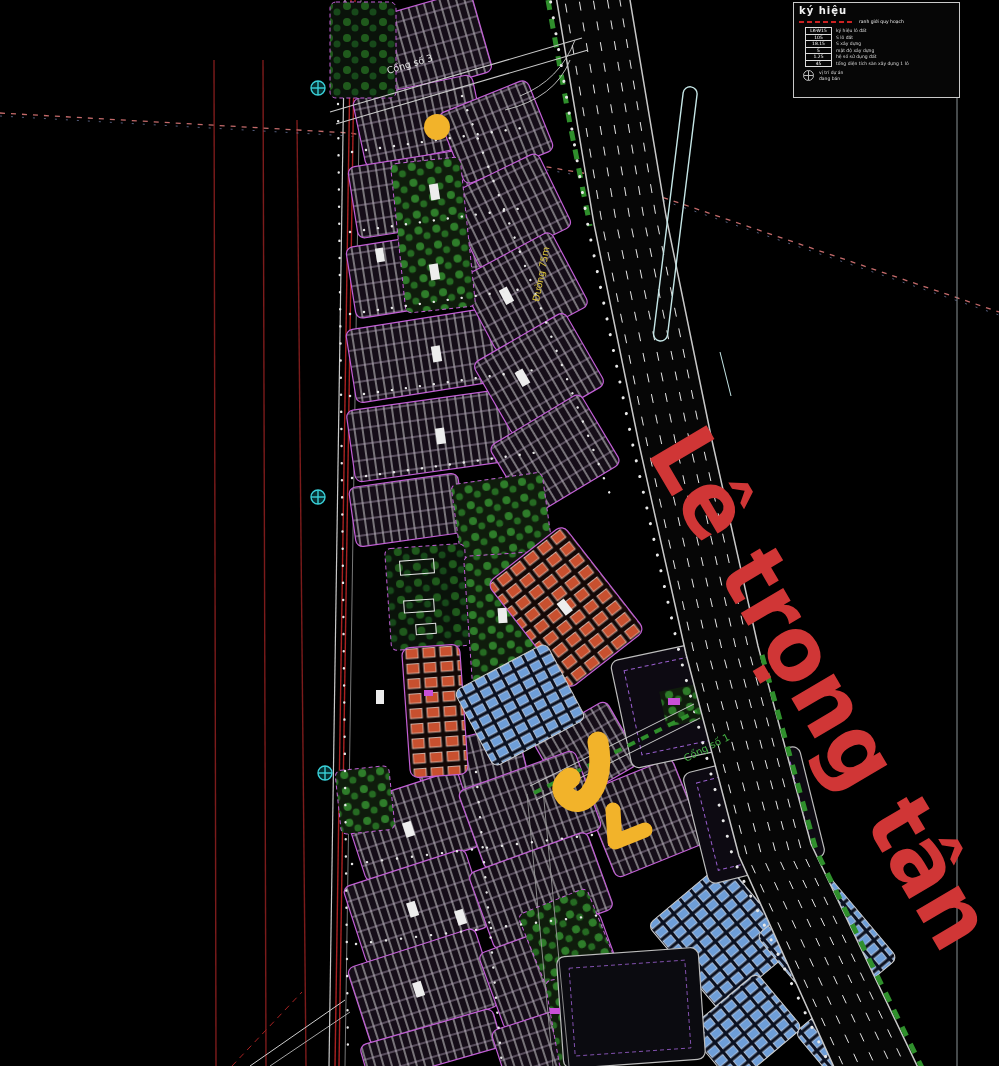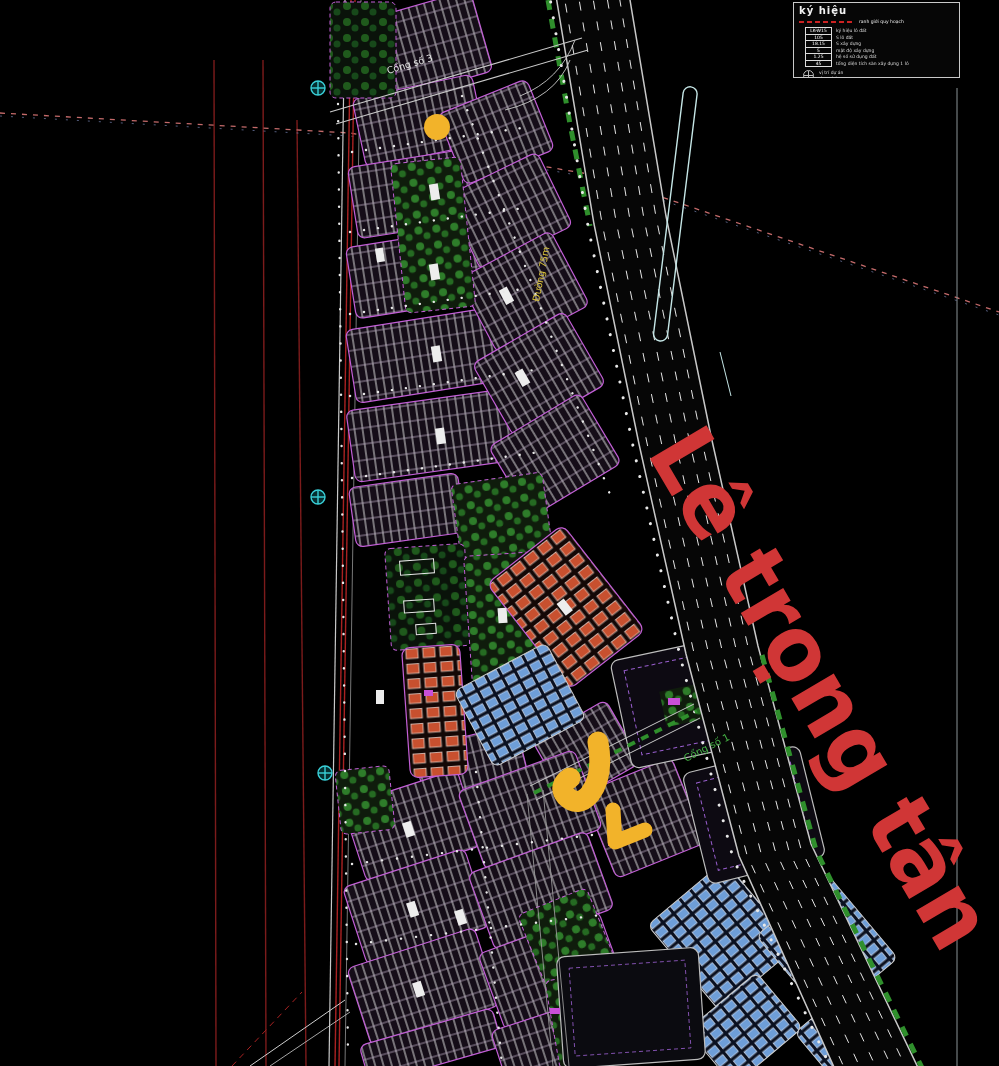--- a/index.html
+++ b/index.html
@@ -1,20 +1,20 @@
 <!DOCTYPE html>
 <html><head>
 <meta charset="utf-8">
 <style>
   html,body{margin:0;padding:0;background:#000;}
   .stage{position:relative;width:999px;height:1066px;background:#000;overflow:hidden;
          font-family:"DejaVu Sans",sans-serif;}
   .stage svg{position:absolute;left:0;top:0;}
   
-  .legend{position:absolute;left:793px;top:2px;width:167px;height:76px;
+  .legend{position:absolute;left:793px;top:2px;width:167px;height:96px;
           background:#060606;border:1px solid #c9c9c9;box-sizing:border-box;
           padding:2px 5px;color:#fff;overflow:hidden;}
   .legend .lg-title{font-size:10px;font-weight:bold;letter-spacing:1px;color:#f2f2f2;}
   .legend .lg-sample{display:flex;align-items:center;margin-top:2px;height:7px;}
   .legend .lg-dash{display:inline-block;width:56px;height:2px;margin-right:4px;
           background:repeating-linear-gradient(90deg,#c22 0 5px,transparent 5px 8px);}
   .legend .lg-sample span{font-size:4.5px;color:#eee;white-space:nowrap;}
   .legend table{border-collapse:collapse;margin:2px 0 0 6px;}
   .legend td{padding:0;}
   .legend .code{border:0.5px solid #ddd;width:25px;height:5.5px;font-size:4.5px;

